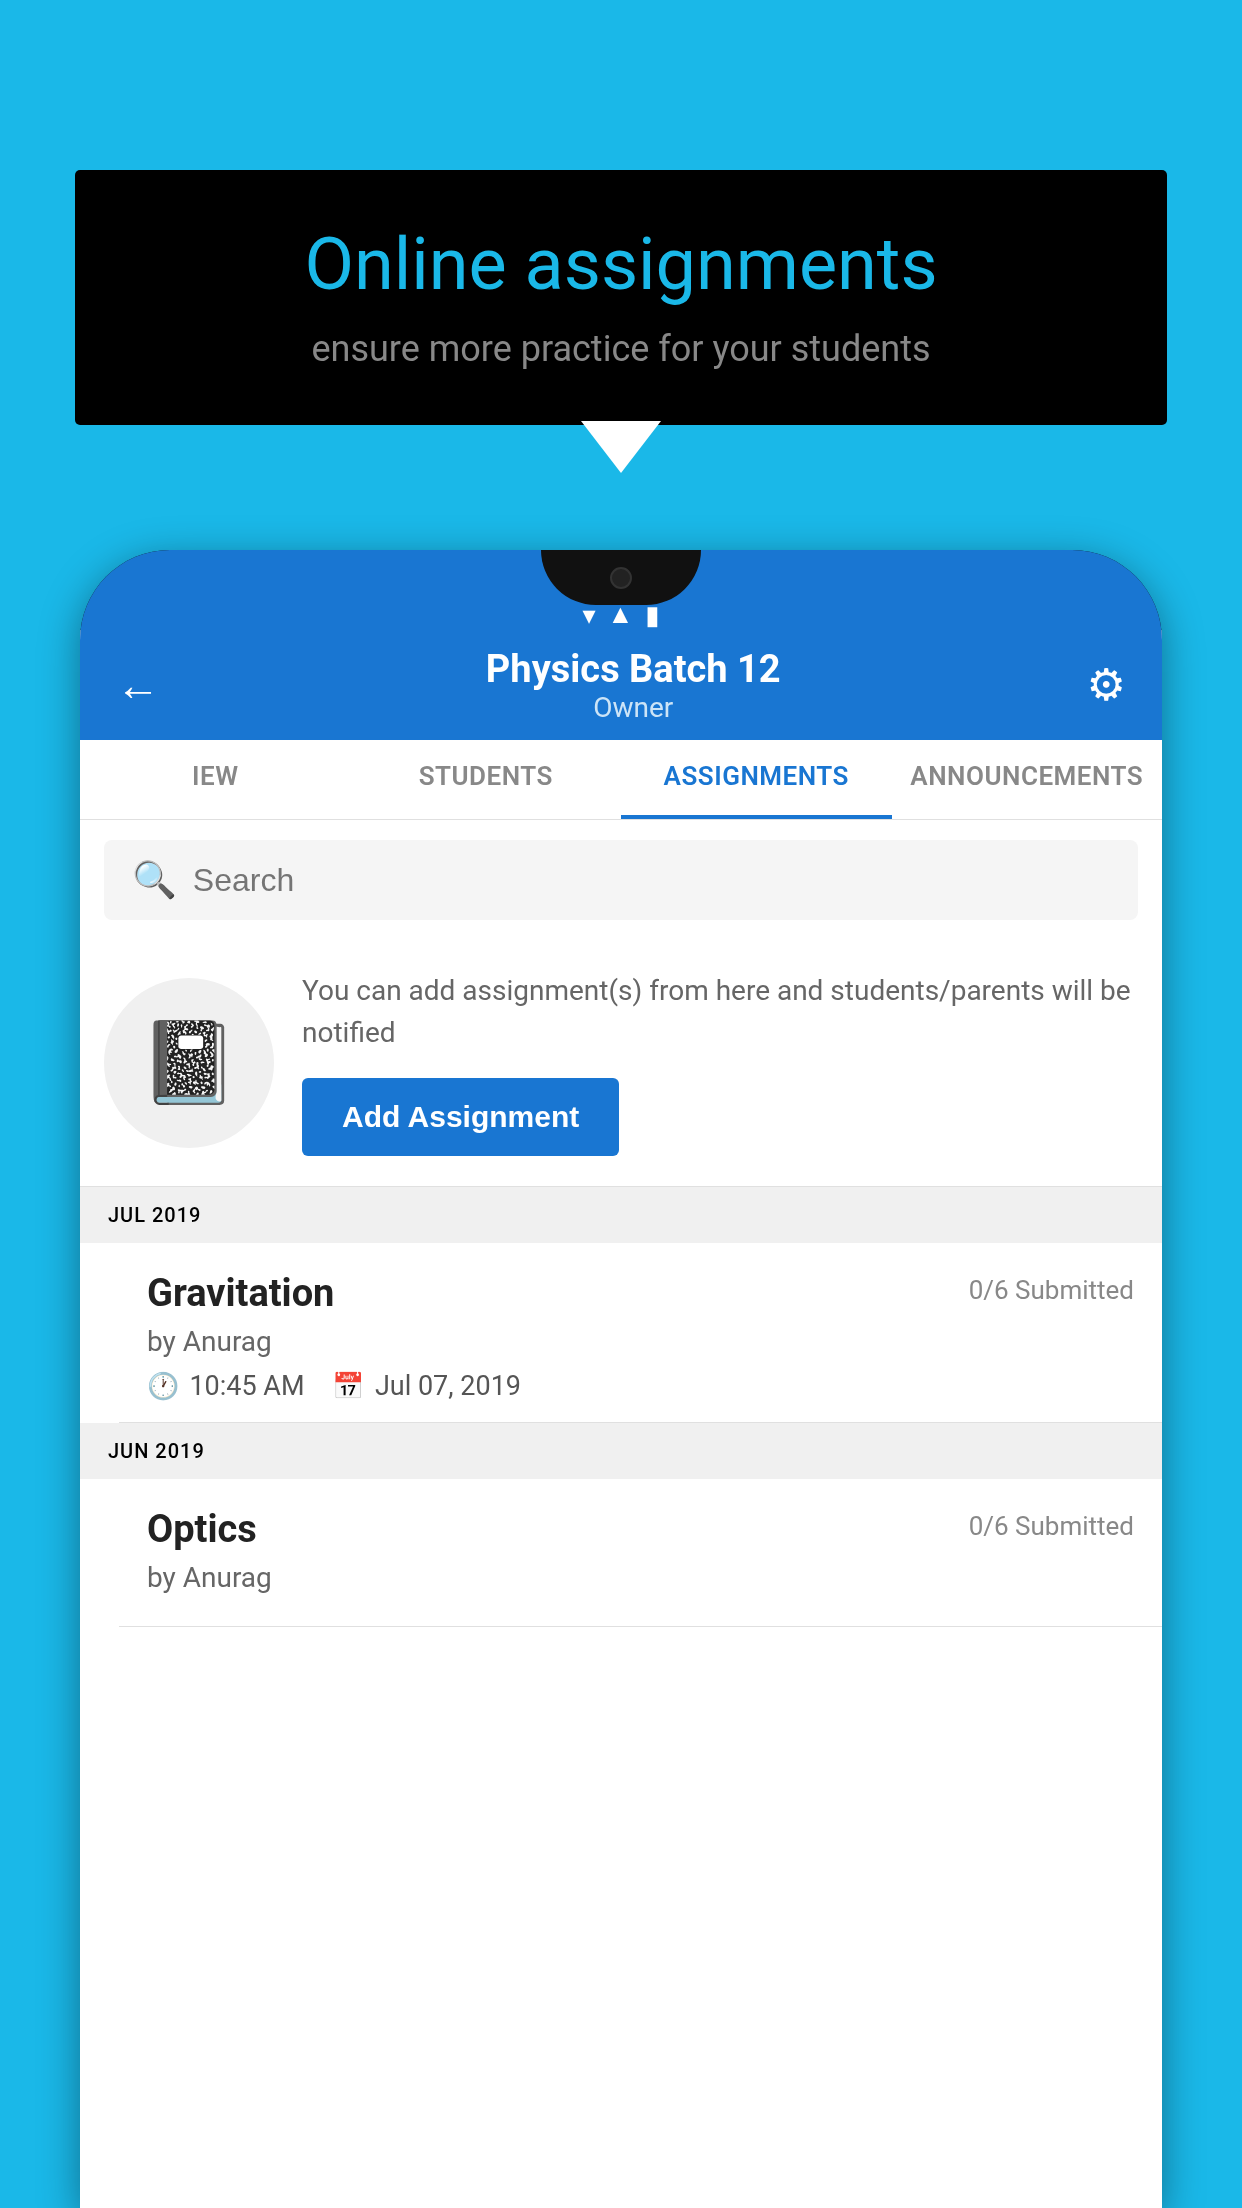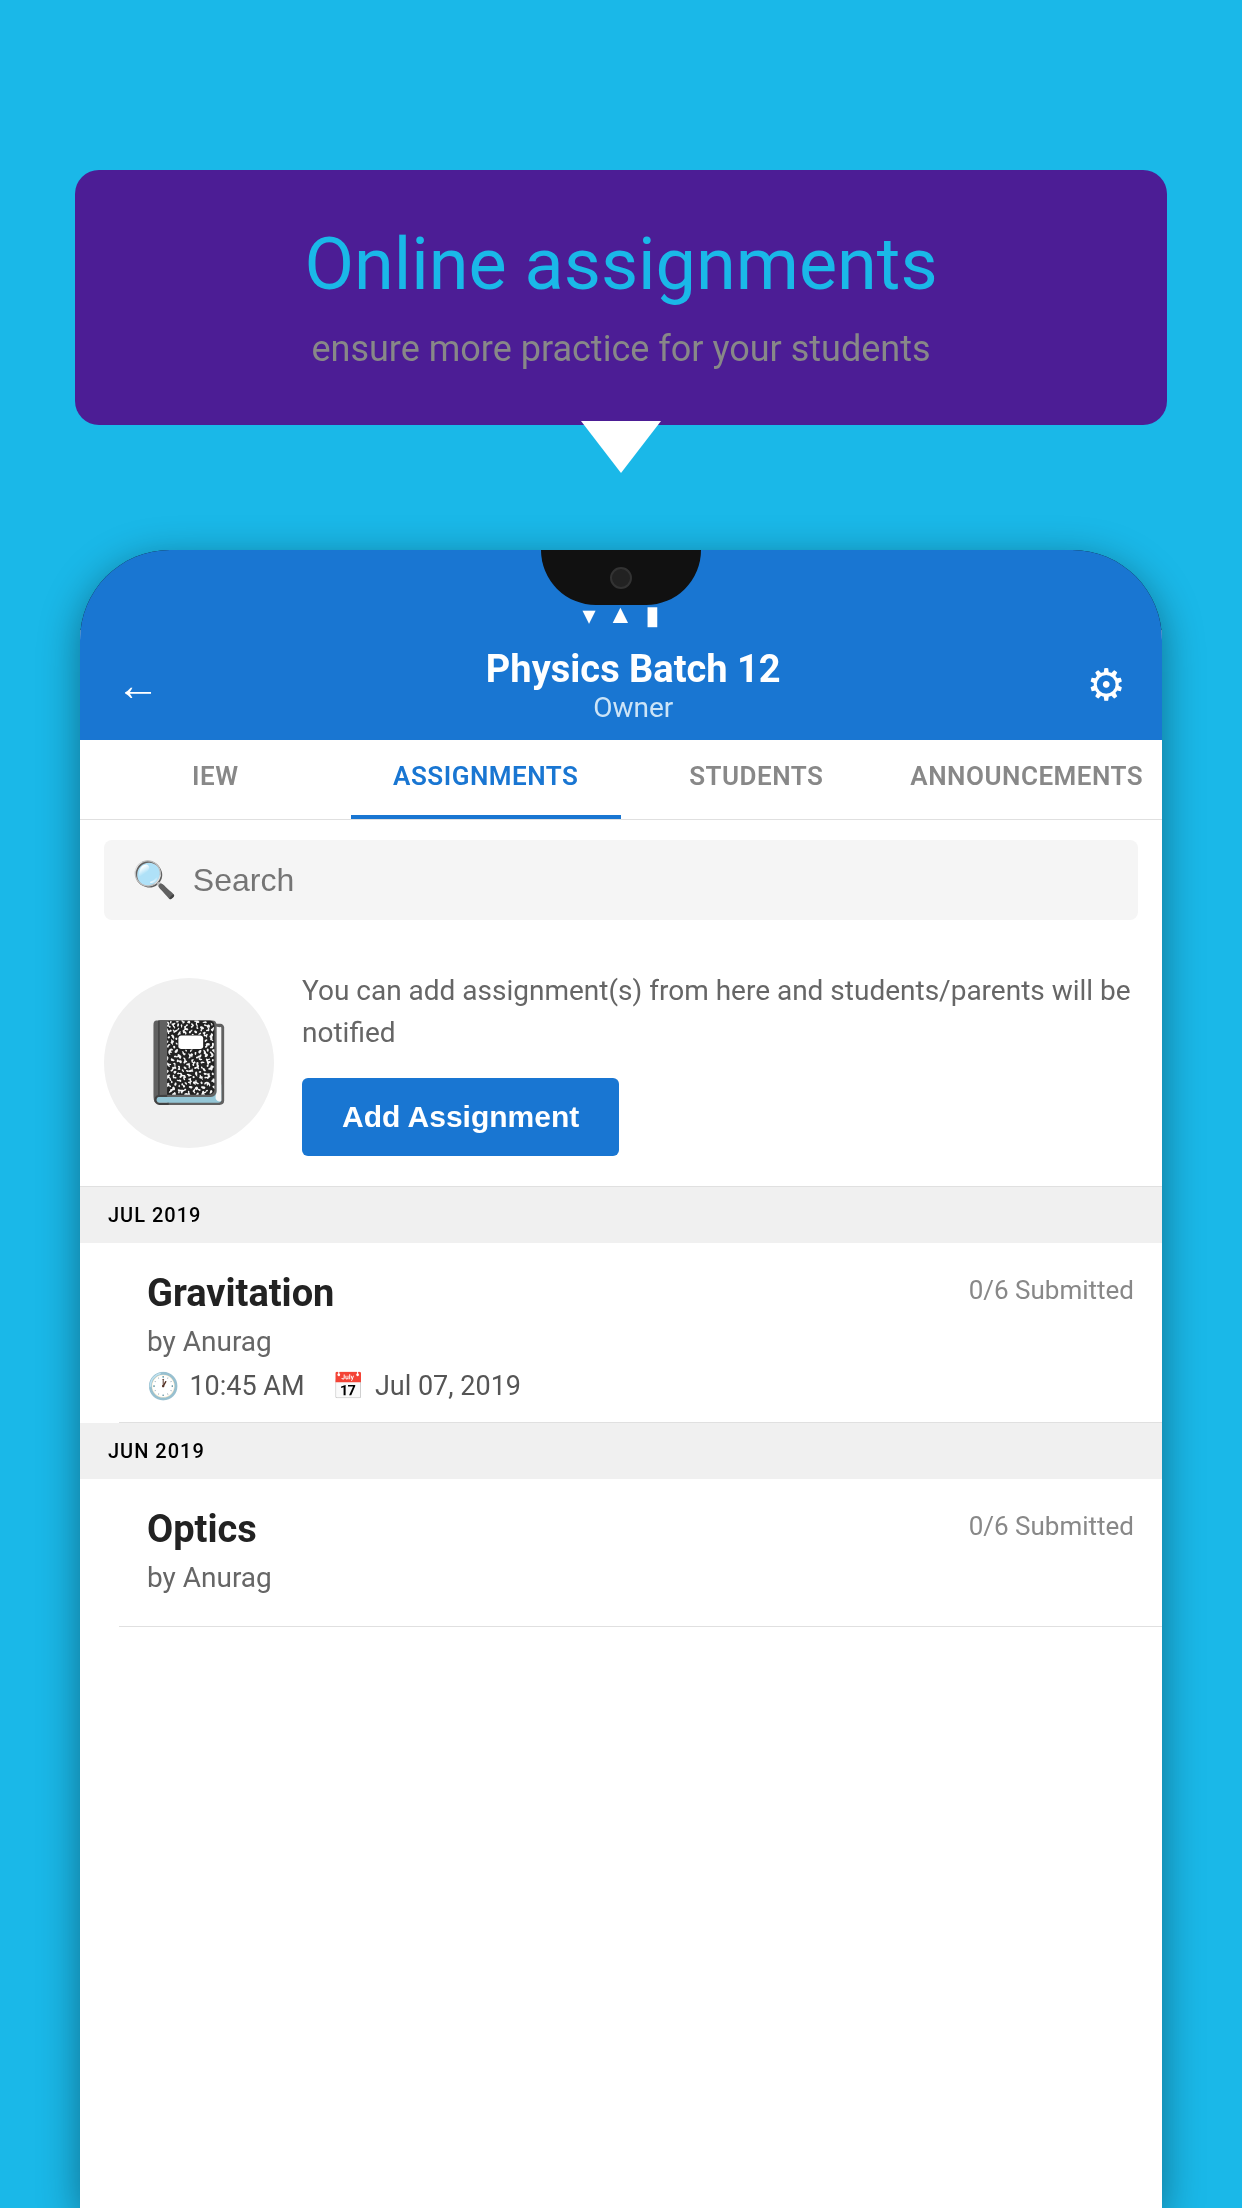--- a/index.html
+++ b/index.html
@@ -15,22 +15,22 @@
 
     
     .speech-bubble-container {
       position: absolute;
       top: 170px;
       left: 75px;
       right: 75px;
     }
 
     .speech-bubble {
-      background: #4c1d95;
-      border-radius: 24px;
+      background: #000000;
+      border-radius: 5px;
       padding: 55px 60px 55px 60px;
       text-align: center;
       position: relative;
     }
 
     .speech-bubble::after {
       content: '';
       position: absolute;
       bottom: -48px;
       left: 50%;
@@ -375,25 +375,25 @@
         <div class="app-bar-title">Physics Batch 12</div>
         <div class="app-bar-subtitle">Owner</div>
       </div>
       <span class="gear-icon">⚙</span>
     </div>
 
     <div class="tabs-bar">
       <div class="tab-item">
         <span>IEW</span>
       </div>
+      <div class="tab-item">
+        <span>STUDENTS</span>
+      </div>
       <div class="tab-item active">
         <span>ASSIGNMENTS</span>
-      </div>
-      <div class="tab-item">
-        <span>STUDENTS</span>
       </div>
       <div class="tab-item">
         <span>ANNOUNCEMENTS</span>
       </div>
     </div>
 
     <div class="content-area">
 
       <div class="search-bar-container">
         <div class="search-bar">

